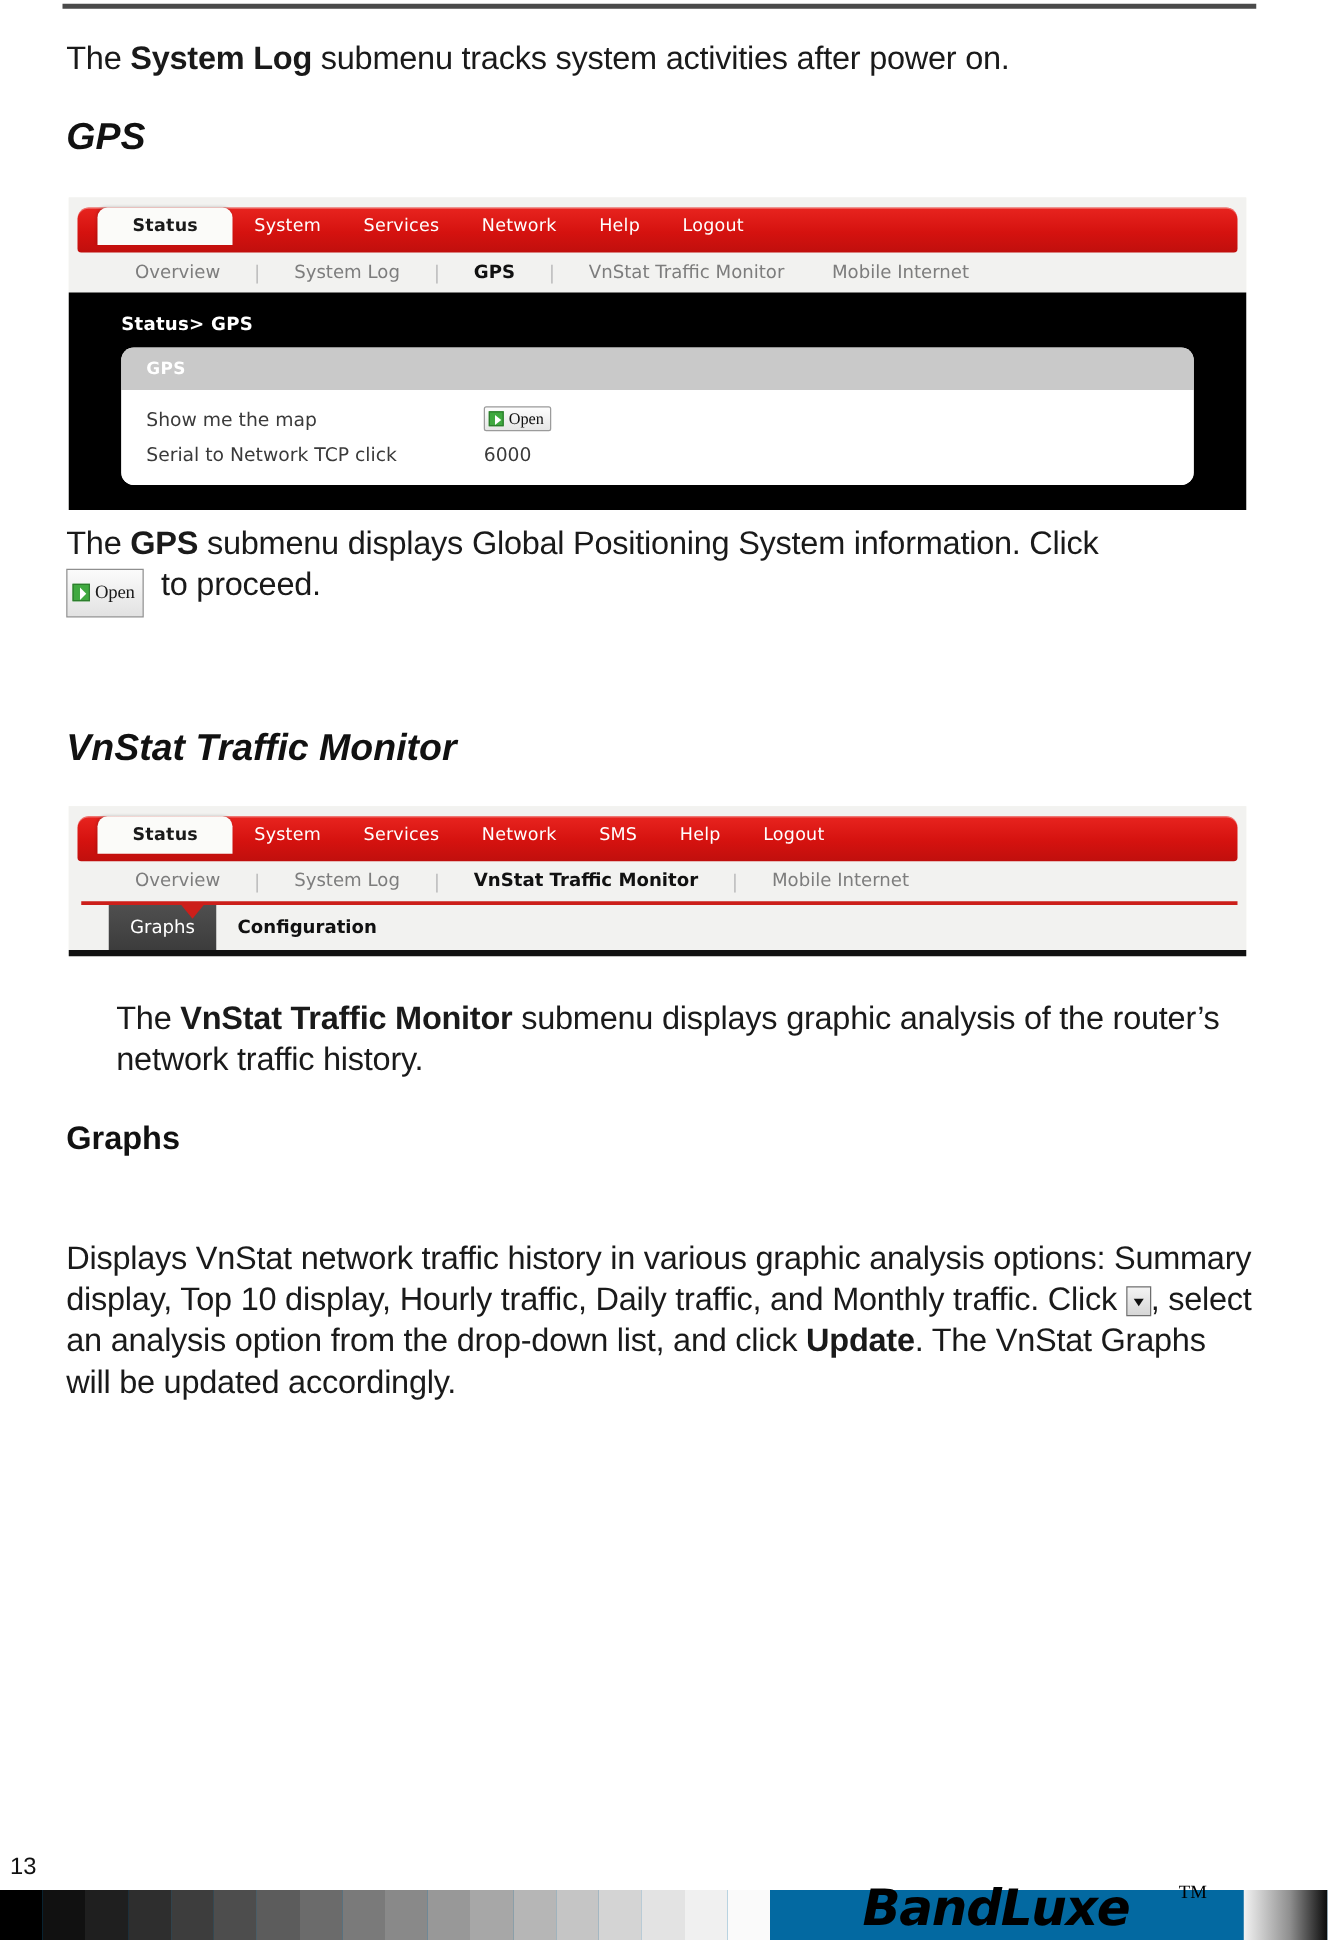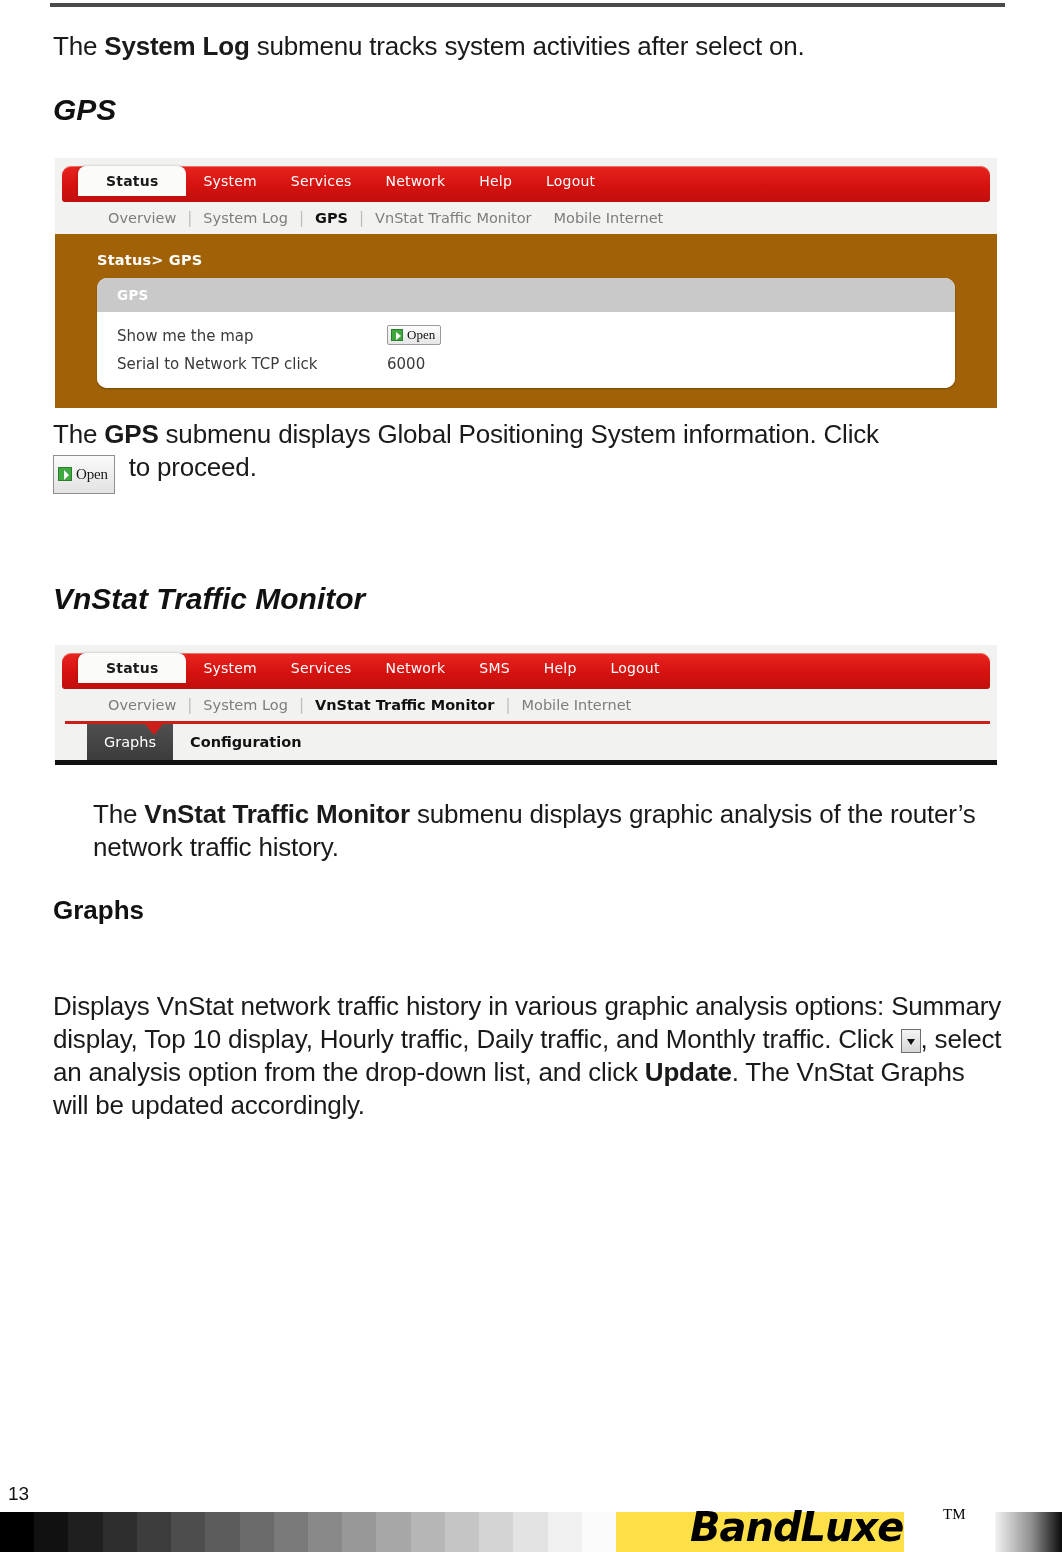--- a/index.html
+++ b/index.html
@@ -85,34 +85,34 @@
     padding: 0 28px;
     margin-left: 8px;
     box-shadow: -1px -1px 2px rgba(0,0,0,.12);
   }
   .subnav {
     background: #f2f2f0;
     height: 32px;
     display: flex;
     align-items: center;
     padding-left: 42px;
-    gap: 0px;
+    gap: 16px;
   }
   .subitem {
     font-size: 14.5px;
     color: #7d7d7d;
     padding: 0 11px;
     white-space: nowrap;
   }
   .subitem.active { color: #111; font-weight: bold; }
   .subsep { color: #bdbdbd; font-size: 15px; }
 
   
   .shot-dark {
-    background: #a16207;
+    background: #000000;
     padding: 14px 0 20px 0;
   }
   .crumb {
     color: #ffffff;
     font-size: 14.5px;
     font-weight: bold;
     padding: 4px 0 10px 42px;
     letter-spacing: .2px;
   }
   .card {
@@ -251,22 +251,22 @@
   
   .pagenum {
     position: absolute;
     left: 8px; top: 1483px;
     font-size: 19px;
     color: #111;
   }
   .footer-band {
     position: absolute;
     left: 0; top: 1512px;
-    width: 904px; height: 40px;
-    background: #fde047;
+    width: 1062px; height: 40px;
+    background: #0369a1;
   }
   .gray-steps {
     position: absolute;
     left: 0; top: 0;
     width: 616px; height: 40px;
     display: flex;
   }
   .gray-steps span { flex: 1 1 auto; height: 100%; display:block; }
   .logo-wrap {
     position: absolute;
@@ -298,21 +298,21 @@
     width: 67px; height: 40px;
     background: linear-gradient(to right, #f2f2f2 0%, #8f8f8f 55%, #0a0a0a 100%);
   }
 </style>
 </head>
 <body>
 
 <div class="top-rule"></div>
 
 <div class="para" style="left:53px; top:30px; width:940px;">
-  <span>The </span><b>System Log</b><span> submenu tracks system activities after select on.</span>
+  <span>The </span><b>System Log</b><span> submenu tracks system activities after power on.</span>
 </div>
 
 <div class="h-section" style="left:53px; top:93px;">GPS</div>
 
 <div class="shot" style="top:158px;">
 
   <div class="shot-navwrap">
     <div class="navbar">
       <div class="navtab active">Status</div>
       <div class="navtab">System</div>

